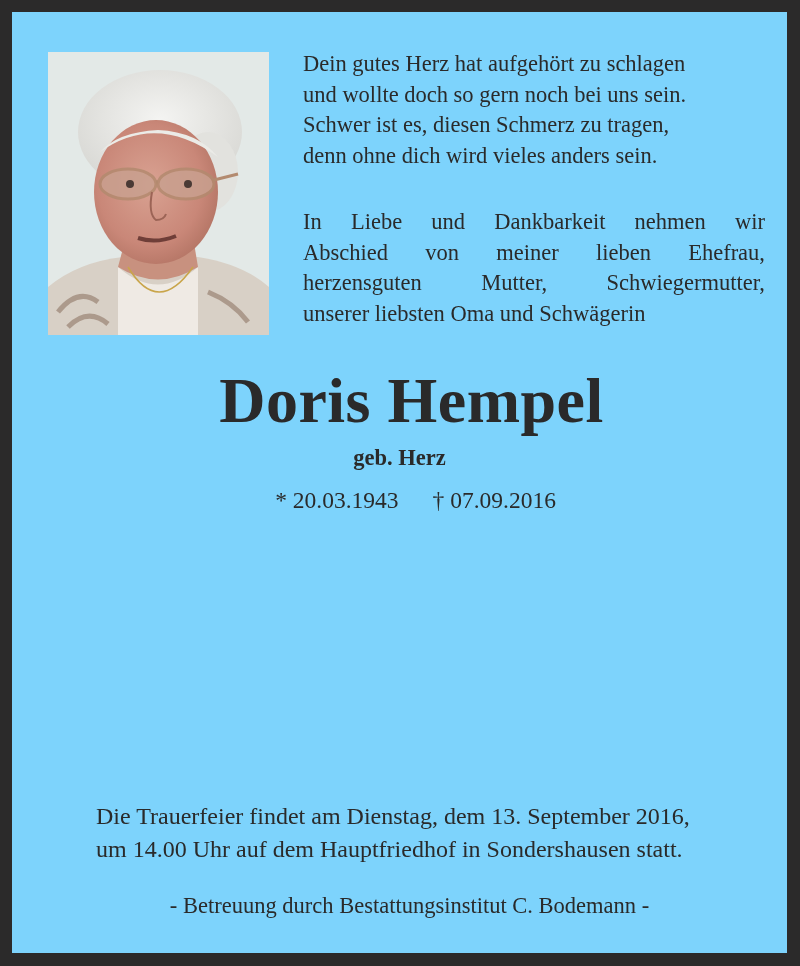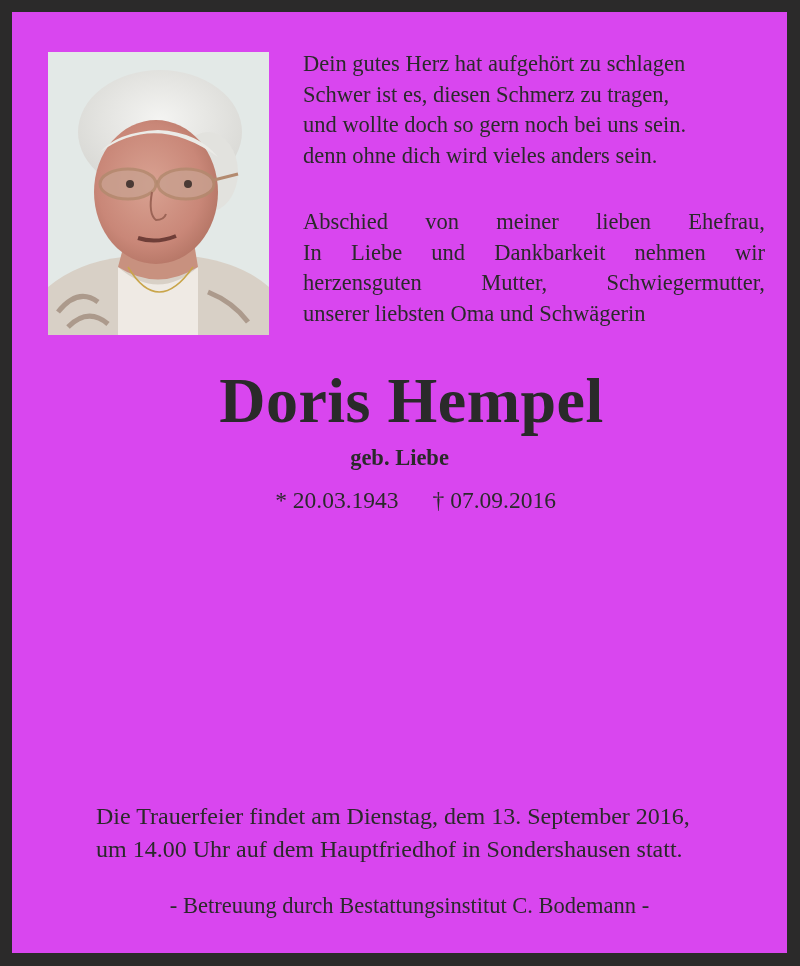--- a/index.html
+++ b/index.html
@@ -8,21 +8,21 @@
     background: #2b2a2a;
     position: relative;
     overflow: hidden;
     font-family: "Liberation Serif", "DejaVu Serif", serif;
     color: #2a2a2a;
   }
   .sheet {
     position: absolute;
     left: 12px; top: 12px;
     width: 775px; height: 941px;
-    background: #d946ef;
+    background: #7dd3fc;
   }
   .photo {
     position: absolute;
     left: 36px; top: 40px;
     width: 221px; height: 283px;
     overflow: hidden;
     background: linear-gradient(135deg, #e6ecea 0%, #dfe6e4 60%, #d7dcda 100%);
   }
   .photo svg { display: block; width: 100%; height: 100%; }
 
@@ -149,34 +149,34 @@
 
       <path d="M104 140 Q100 162 108 168 Q116 168 118 162" stroke="#9c6456" stroke-width="2" fill="none"></path>
       <path d="M90 186 Q108 192 128 184" stroke="#6f3e38" stroke-width="4" fill="none"></path>
 
       <path d="M80 215 Q110 265 145 215" stroke="#c9a54a" stroke-width="1.5" fill="none"></path>
     </svg>
   </div>
 
   <div class="poem">
     <span class="line">Dein gutes Herz hat aufgehört zu schlagen</span>
+    <span class="line">und wollte doch so gern noch bei uns sein.</span>
     <span class="line">Schwer ist es, diesen Schmerz zu tragen,</span>
-    <span class="line">und wollte doch so gern noch bei uns sein.</span>
     <span class="line">denn ohne dich wird vieles anders sein.</span>
   </div>
 
   <div class="farewell">
+    <span class="line">In Liebe und Dankbarkeit nehmen wir</span>
     <span class="line">Abschied von meiner lieben Ehefrau,</span>
-    <span class="line">In Liebe und Dankbarkeit nehmen wir</span>
     <span class="line">herzensguten Mutter, Schwiegermutter,</span>
     <span class="line last">unserer liebsten Oma und Schwägerin</span>
   </div>
 
   <div class="name">Doris Hempel</div>
-  <div class="maiden">geb. Liebe</div>
+  <div class="maiden">geb. Herz</div>
   <div class="dates">
     <span>* 20.03.1943</span><span class="gap"></span><span>† 07.09.2016</span>
   </div>
 
 
 
   <div class="funeral">
     <span class="line">Die Trauerfeier findet am Dienstag, dem 13. September 2016,</span>
     <span class="line">um 14.00 Uhr auf dem Hauptfriedhof in Sondershausen statt.</span>
   </div>

